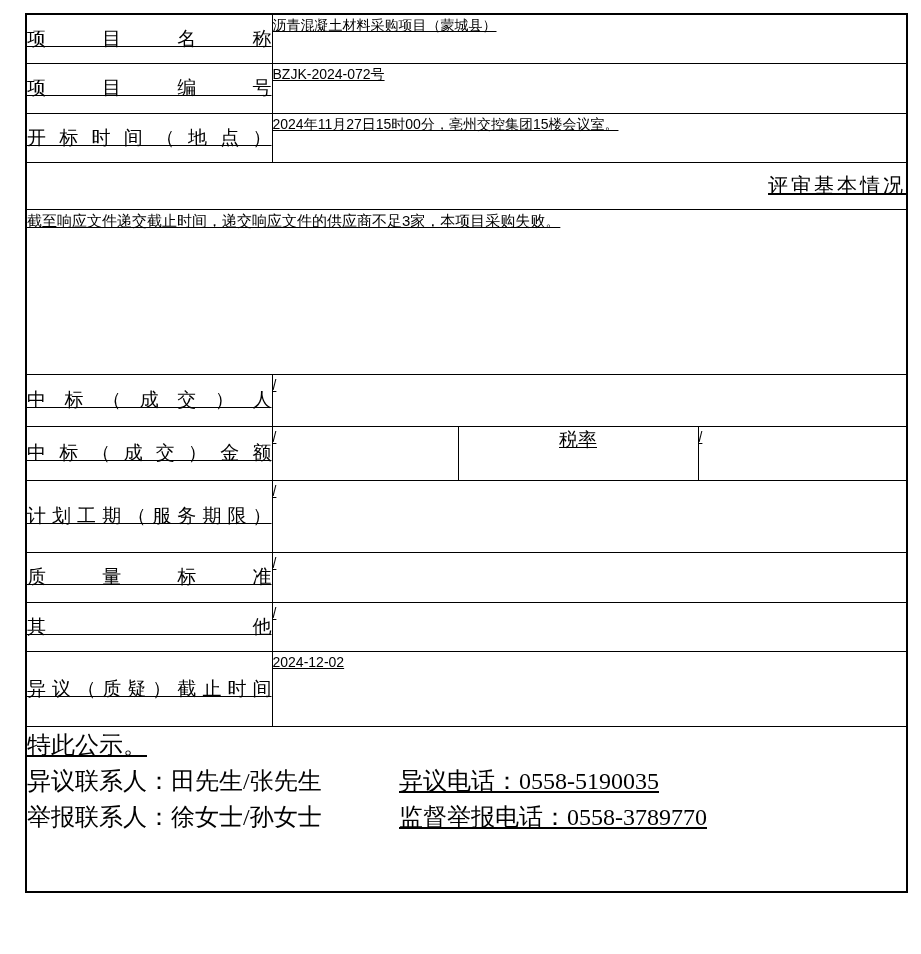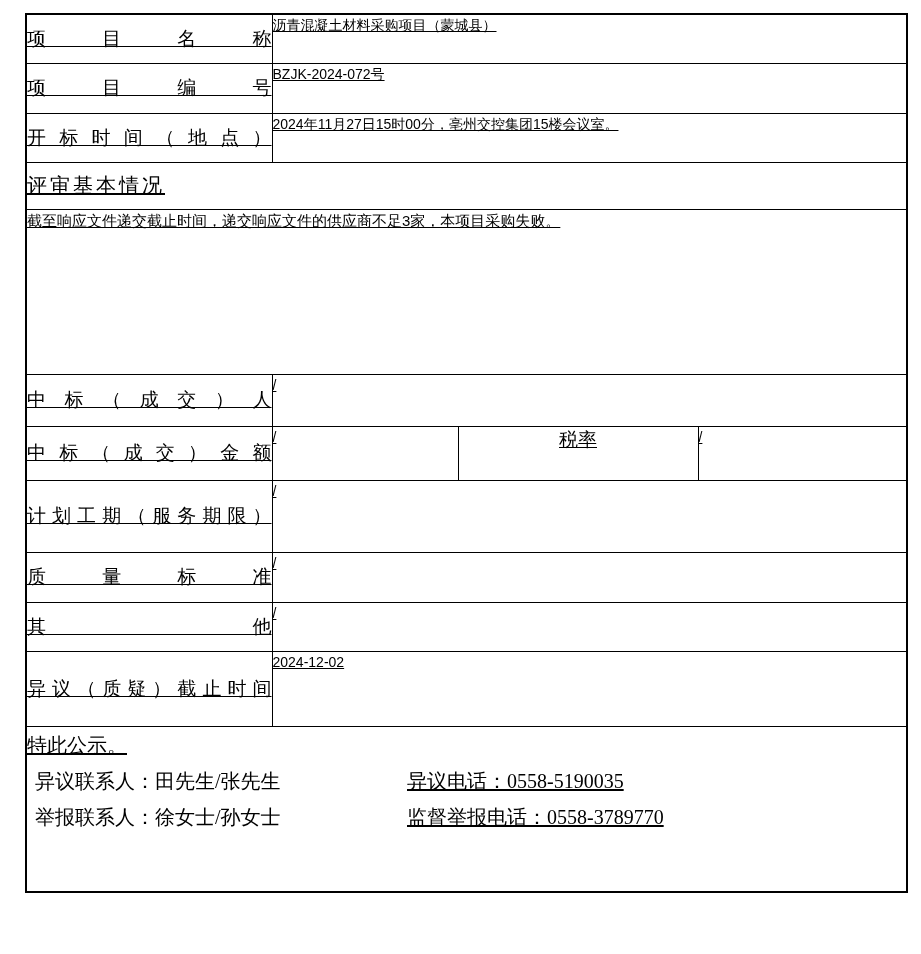--- a/index.html
+++ b/index.html
@@ -42,47 +42,46 @@
   td.val {
     font-family: "Liberation Sans", "DejaVu Sans", sans-serif;
     font-size: 14px;
     line-height: 20px;
     vertical-align: top;
     padding: 7px 10px;
   }
   td.section-hdr {
     font-size: 20px;
     letter-spacing: 3px;
-    text-align: left;
+    text-align: right;
     vertical-align: middle;
     padding: 2px 10px;
   }
   td.review {
     font-family: "Liberation Sans", "DejaVu Sans", sans-serif;
     font-size: 15px;
     line-height: 21px;
     vertical-align: top;
     padding: 6px 8px;
   }
   td.tax-lbl {
     font-size: 19px;
     text-align: center;
     vertical-align: top;
     padding: 9px 10px;
   }
   td.footer-cell {
-    font-size: 20px;
+    font-size: 24px;
     line-height: 36px;
     vertical-align: top;
     padding: 5px 8px;
   }
   .contact-line .c-left {
     display: inline-block;
     min-width: 372px;
-    padding-left: 8px;
   }
 </style>
 </head>
 <body>
 
 <table class="doc">
   <colgroup>
     <col style="width:246px">
     <col style="width:186px">
     <col style="width:240px">

